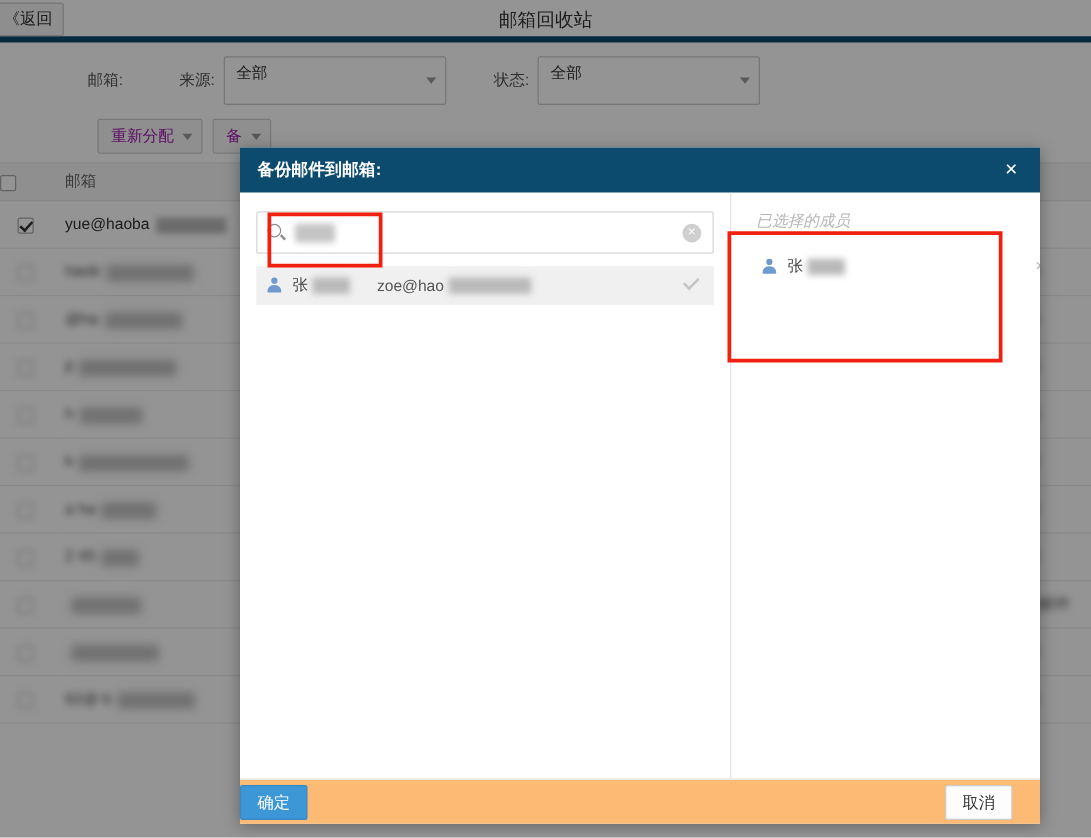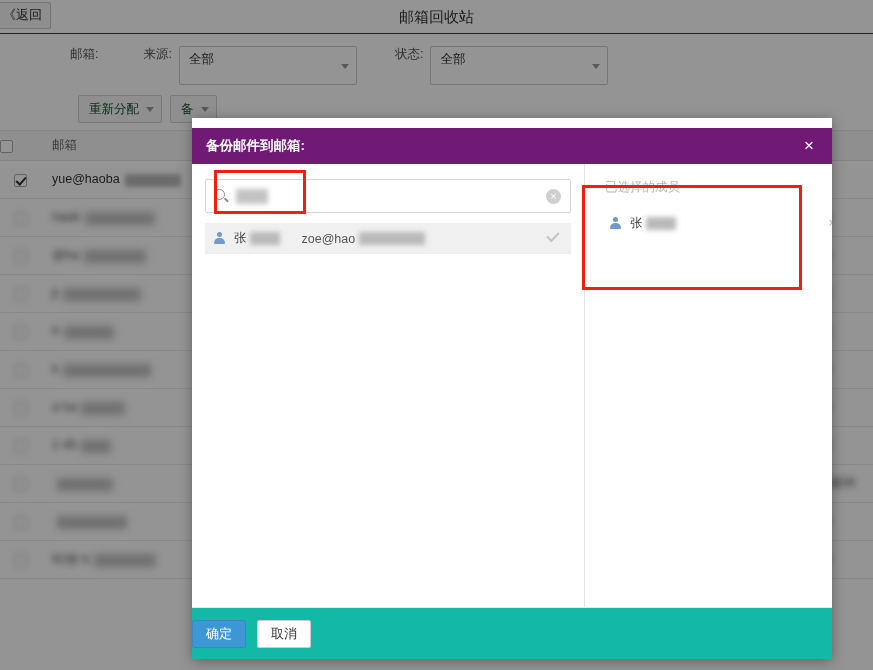--- a/index.html
+++ b/index.html
@@ -13,21 +13,21 @@
 
   
   #page-root {
     position: absolute; inset: 0;
     background: #ffffff;
   }
 
   .topbar {
     position: relative;
     height: 34px;
-    border-bottom: 1px solid #0c4a6e;
+    border-bottom: 5px solid #0c4a6e;
     background: #fff;
   }
   .back-btn {
     position: absolute; left: -6px; top: 2px;
     padding: 3px 8px 4px 8px;
     border: 1px solid #c8c8c8;
     background: #f4f4f4;
     font-size: 13px;
     color: #333;
     border-radius: 2px;
@@ -39,20 +39,21 @@
     color: #333;
     line-height: 34px;
   }
 
   .filters {
     padding: 12px 0 6px 0;
     background: #fff;
   }
   .filter-row {
     display: flex;
+    align-items: center;
     height: 36px;
     padding-left: 70px;
   }
   .f-label {
     font-size: 12.5px;
     color: #555;
     margin-right: 7px;
     white-space: nowrap;
   }
   .f-input {
@@ -108,21 +109,21 @@
     gap: 8px;
     background: #fff;
   }
   .tool-btn {
     position: relative;
     height: 28px;
     border: 1px solid #cfcfcf;
     background: #f6f6f6;
     border-radius: 2px;
     font-size: 12.5px;
-    color: #14532d;
+    color: #a21caf;
     line-height: 26px;
     padding: 0 22px 0 10px;
     white-space: nowrap;
   }
 
   
   .tbl { width: 100%; border-collapse: collapse; table-layout: fixed; }
   .tbl th {
     height: 30px;
     background: #f7f7f7;
@@ -187,29 +188,28 @@
     left: 192px; top: 118px;
     width: 640px; height: 541px;
     background: #fff;
     z-index: 60;
     box-shadow: 0 2px 12px rgba(0,0,0,.35);
     display: flex;
     flex-direction: column;
   }
   .modal-head {
     height: 36px;
-    background: #701a75;
+    background: #0c4a6e;
     color: #fff;
     font-size: 13.5px;
     font-weight: bold;
     line-height: 36px;
     padding: 0 14px;
     position: relative;
     flex: 0 0 auto;
-    margin-top: 10px;
   }
   .modal-close {
     position: absolute; right: 12px; top: 0;
     width: 22px; height: 36px;
     line-height: 36px;
     text-align: center;
     font-size: 17px;
     font-weight: normal;
     color: #fff;
   }
@@ -310,20 +310,21 @@
     width: 12px; height: 7px;
     border: solid #c4c4c4;
     border-width: 0 0 2px 2px;
     transform: rotate(-45deg);
   }
 
   .selected-label {
     font-size: 12.5px;
     color: #b5b5b5;
     margin-bottom: 16px;
+    font-style: italic;
   }
   .sel-row {
     display: flex;
     align-items: center;
     position: relative;
     height: 22px;
     padding-left: 4px;
   }
   .sel-remove {
     position: absolute;
@@ -337,28 +338,28 @@
     position: absolute;
     border: 3px solid #f02010;
     z-index: 70;
     pointer-events: none;
   }
   #annot-search { left: 214px; top: 170px; width: 92px; height: 44px; }
   #annot-selected { left: 582px; top: 185px; width: 220px; height: 105px; }
 
   .modal-foot {
     flex: 0 0 auto;
-    height: 52px;
+    height: 36px;
     border-top: 1px solid #e8e8e8;
     display: flex;
     align-items: center;
-    justify-content: flex-start;
+    justify-content: space-between;
     padding-right: 22px;
     gap: 11px;
-    background: #14b8a6;
+    background: #fdba74;
   }
   .btn-primary {
     min-width: 52px; height: 28px;
     background: #3d96d6;
     border: 1px solid #3589c7;
     color: #fff;
     font-size: 13px;
     border-radius: 2px;
     line-height: 26px;
     text-align: center;

